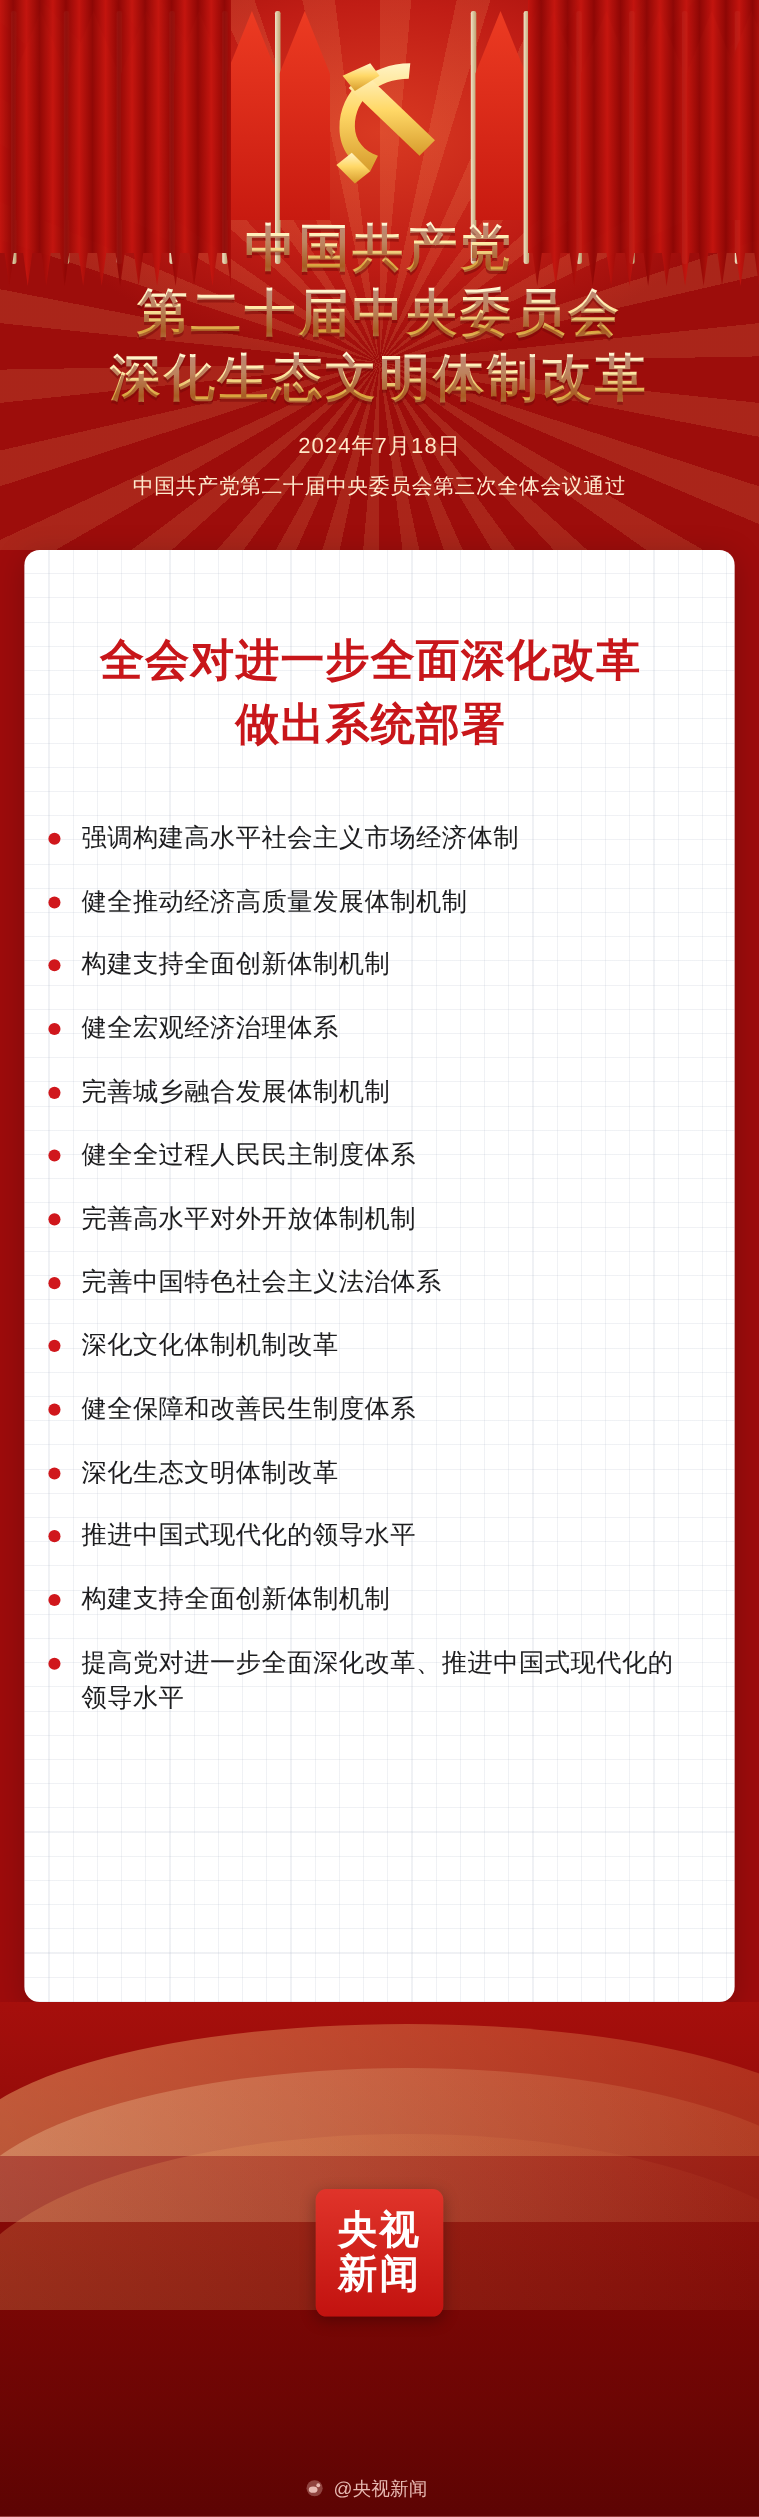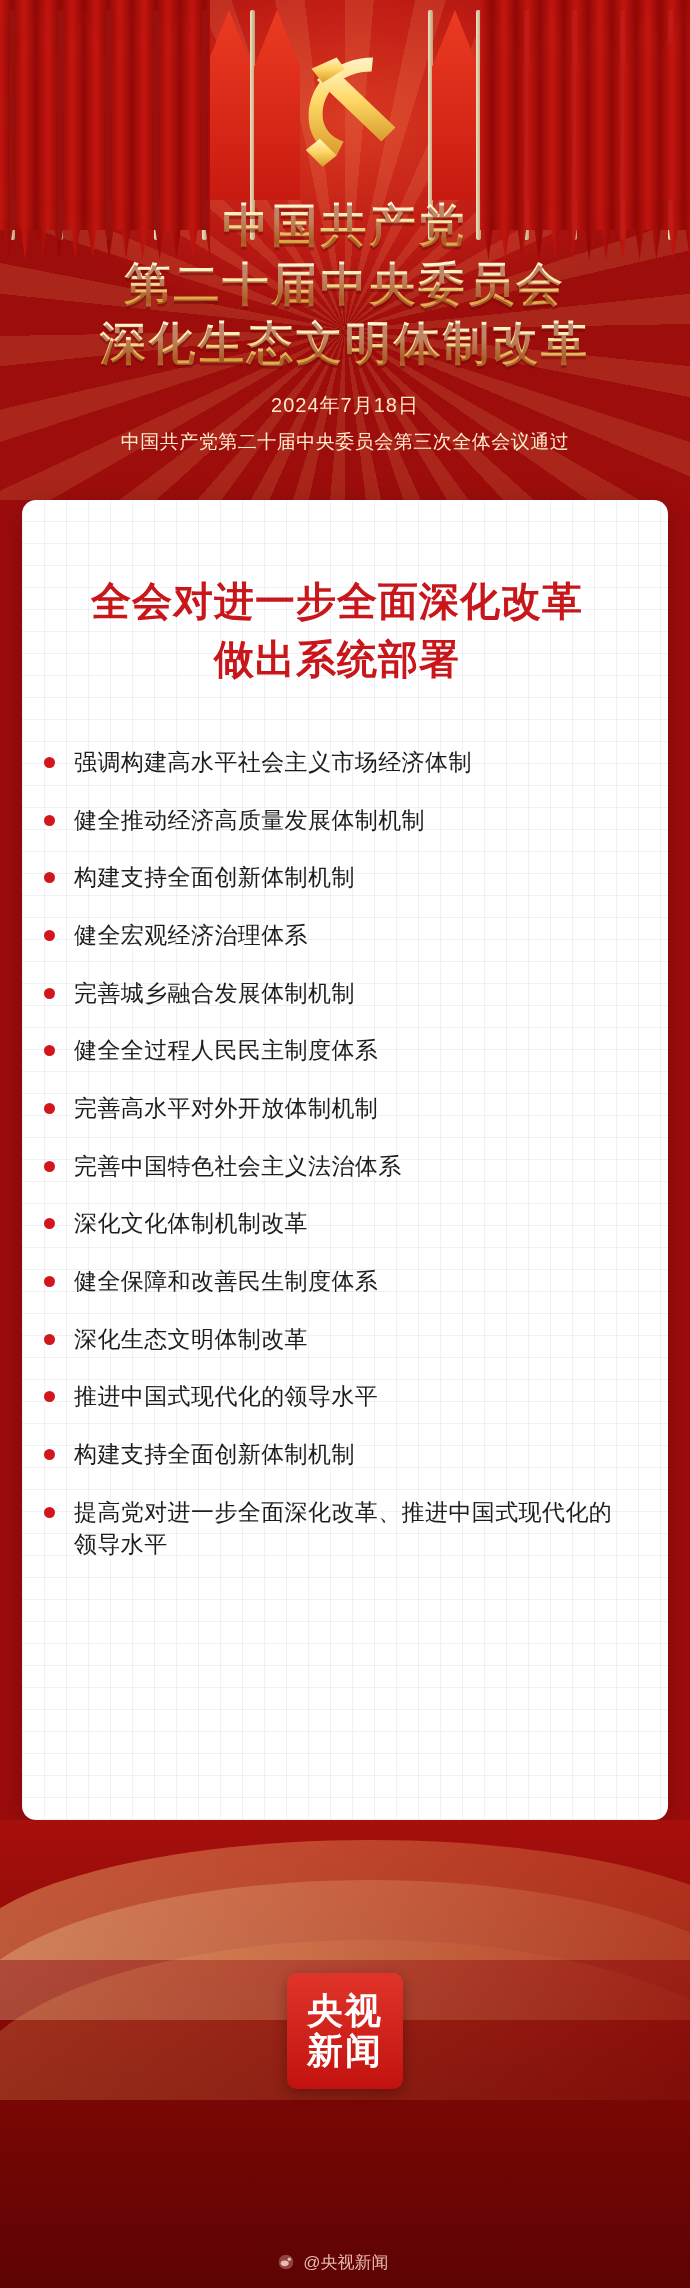--- a/index.html
+++ b/index.html
@@ -207,21 +207,21 @@
     border-radius: 50% 50% 0 0 / 100% 100% 0 0;
     opacity: .75;
   }
   .wave1 { top: 20px;  background: linear-gradient(90deg, rgba(255,205,130,.55), rgba(255,170,90,.25)); height: 120px;}
   .wave2 { top: 60px;  background: linear-gradient(90deg, rgba(255,230,180,.40), rgba(220,120,60,.18)); height: 140px;}
   .wave3 { top: 120px; background: linear-gradient(90deg, rgba(255,190,110,.30), rgba(180,40,25,.10)); height: 160px;}
 
   .logo-box {
     position: absolute;
     left: 50%;
-    top: 153px;
+    top: 170px;
     margin-left: -58px;
     width: 116px;
     height: 116px;
     background: linear-gradient(180deg, #e0342a 0%, #c2120f 100%);
     border-radius: 10px;
     box-shadow: 0 4px 14px rgba(0,0,0,.3);
     display: flex;
     flex-direction: column;
     align-items: center;
     justify-content: center;

